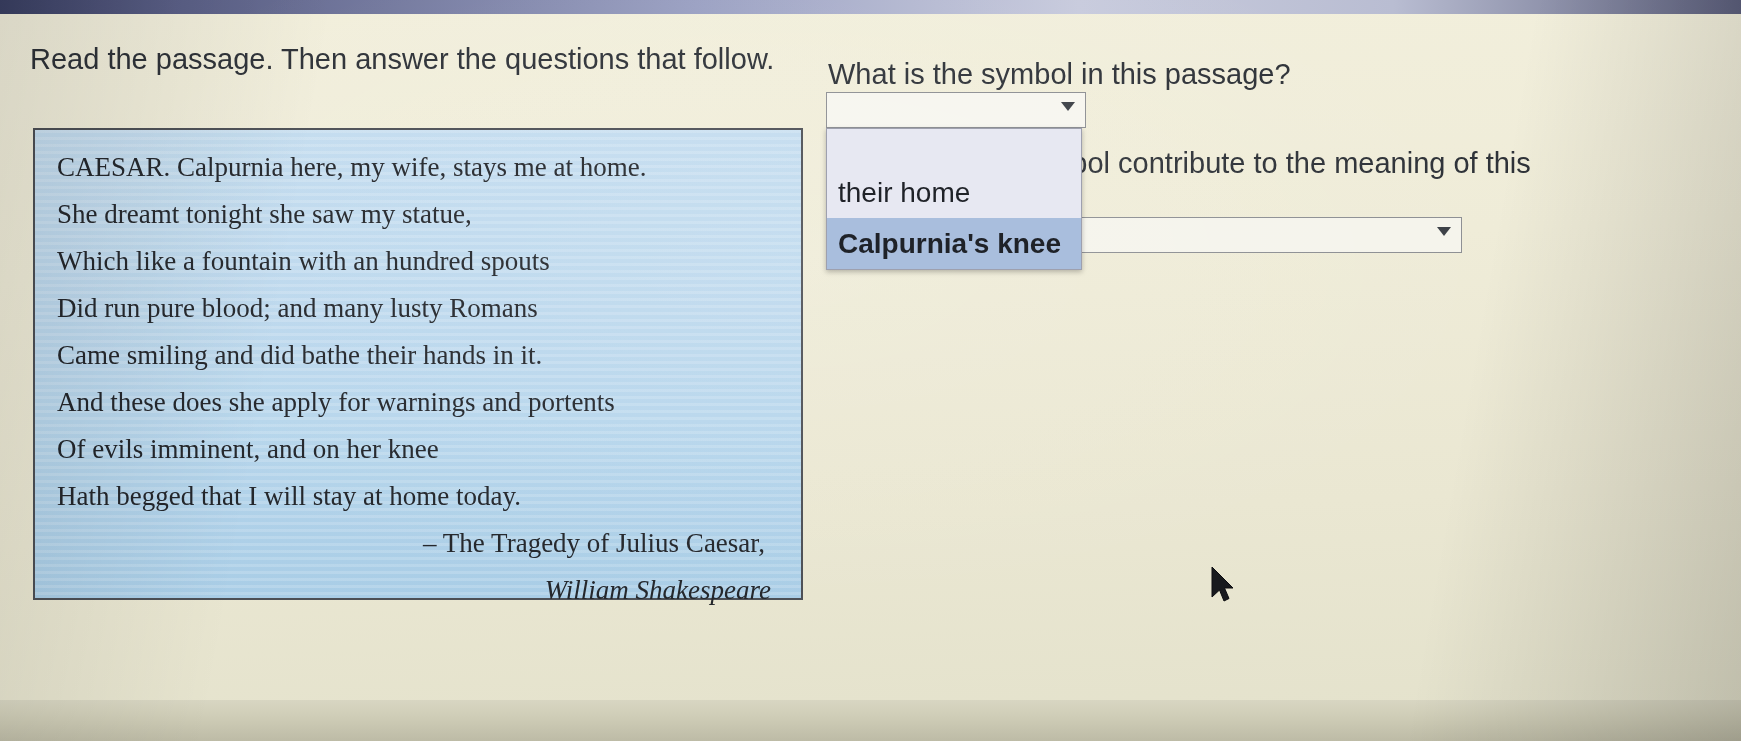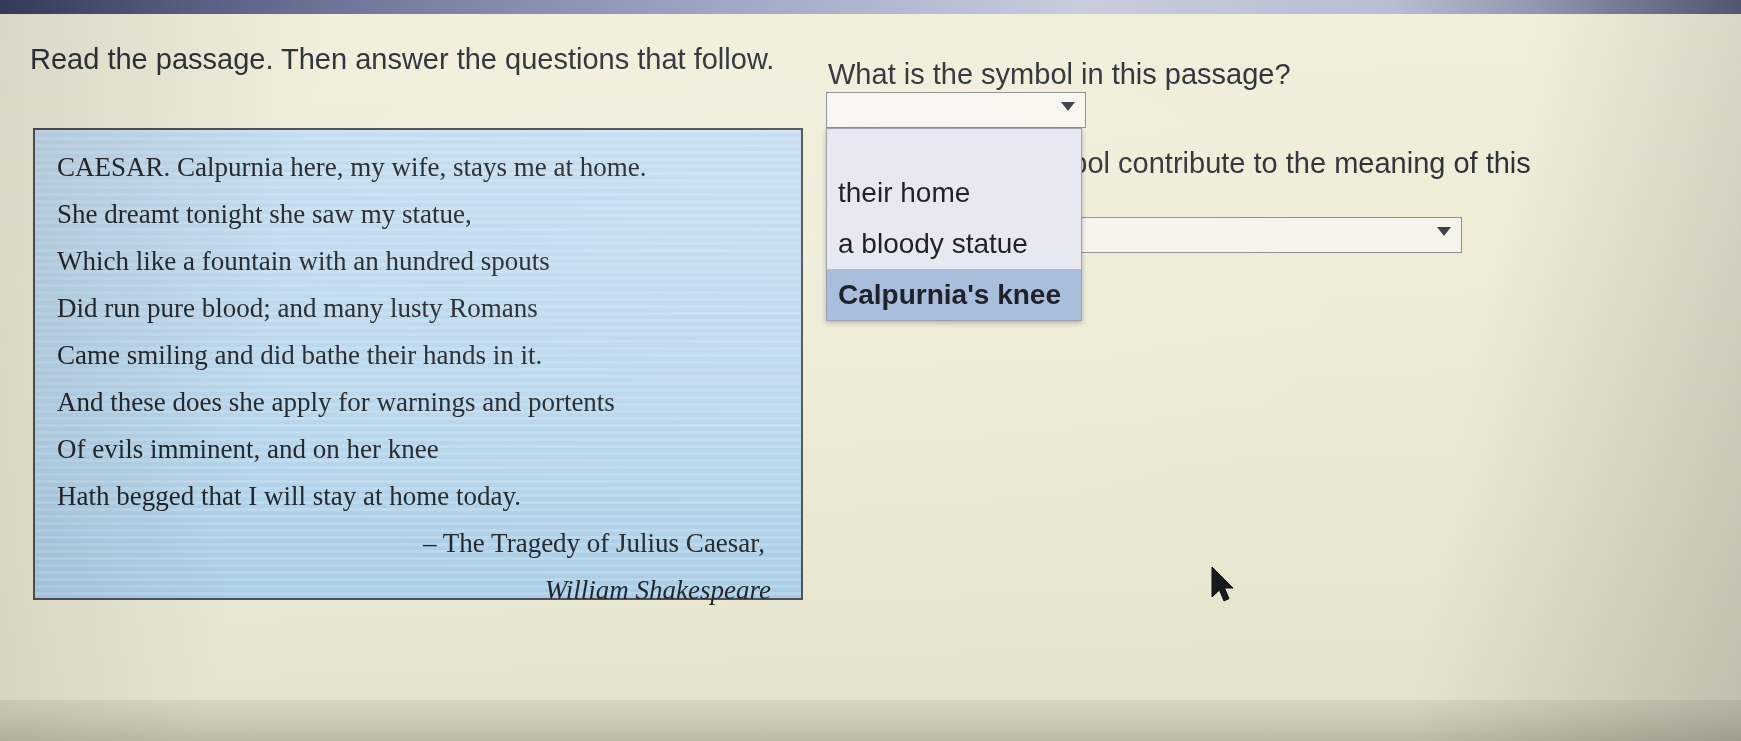--- a/index.html
+++ b/index.html
@@ -221,21 +221,20 @@
     <div id="q2-label">How does this symbol contribute to the meaning of this passage?</div>
 
     <div id="q2-select">
       <span></span>
       <span class="caret"></span>
     </div>
 
     <div id="dropdown-list">
       <div class="dd-option blank"></div>
       <div class="dd-option">their home</div>
-      <div class="dd-option">a bloody statue</div>
       <div class="dd-option highlight">Calpurnia's knee</div>
     </div>
 
     <svg id="cursor" viewBox="0 0 26 38">
       <polygon points="2,1 2,31 9.5,24 14,35 19,32.5 14.5,22 23,22" fill="#181a1e" stroke="#0c0d10" stroke-width="1"></polygon>
     </svg>
 
   </div>
 
   <div id="bottom-strip"></div>

